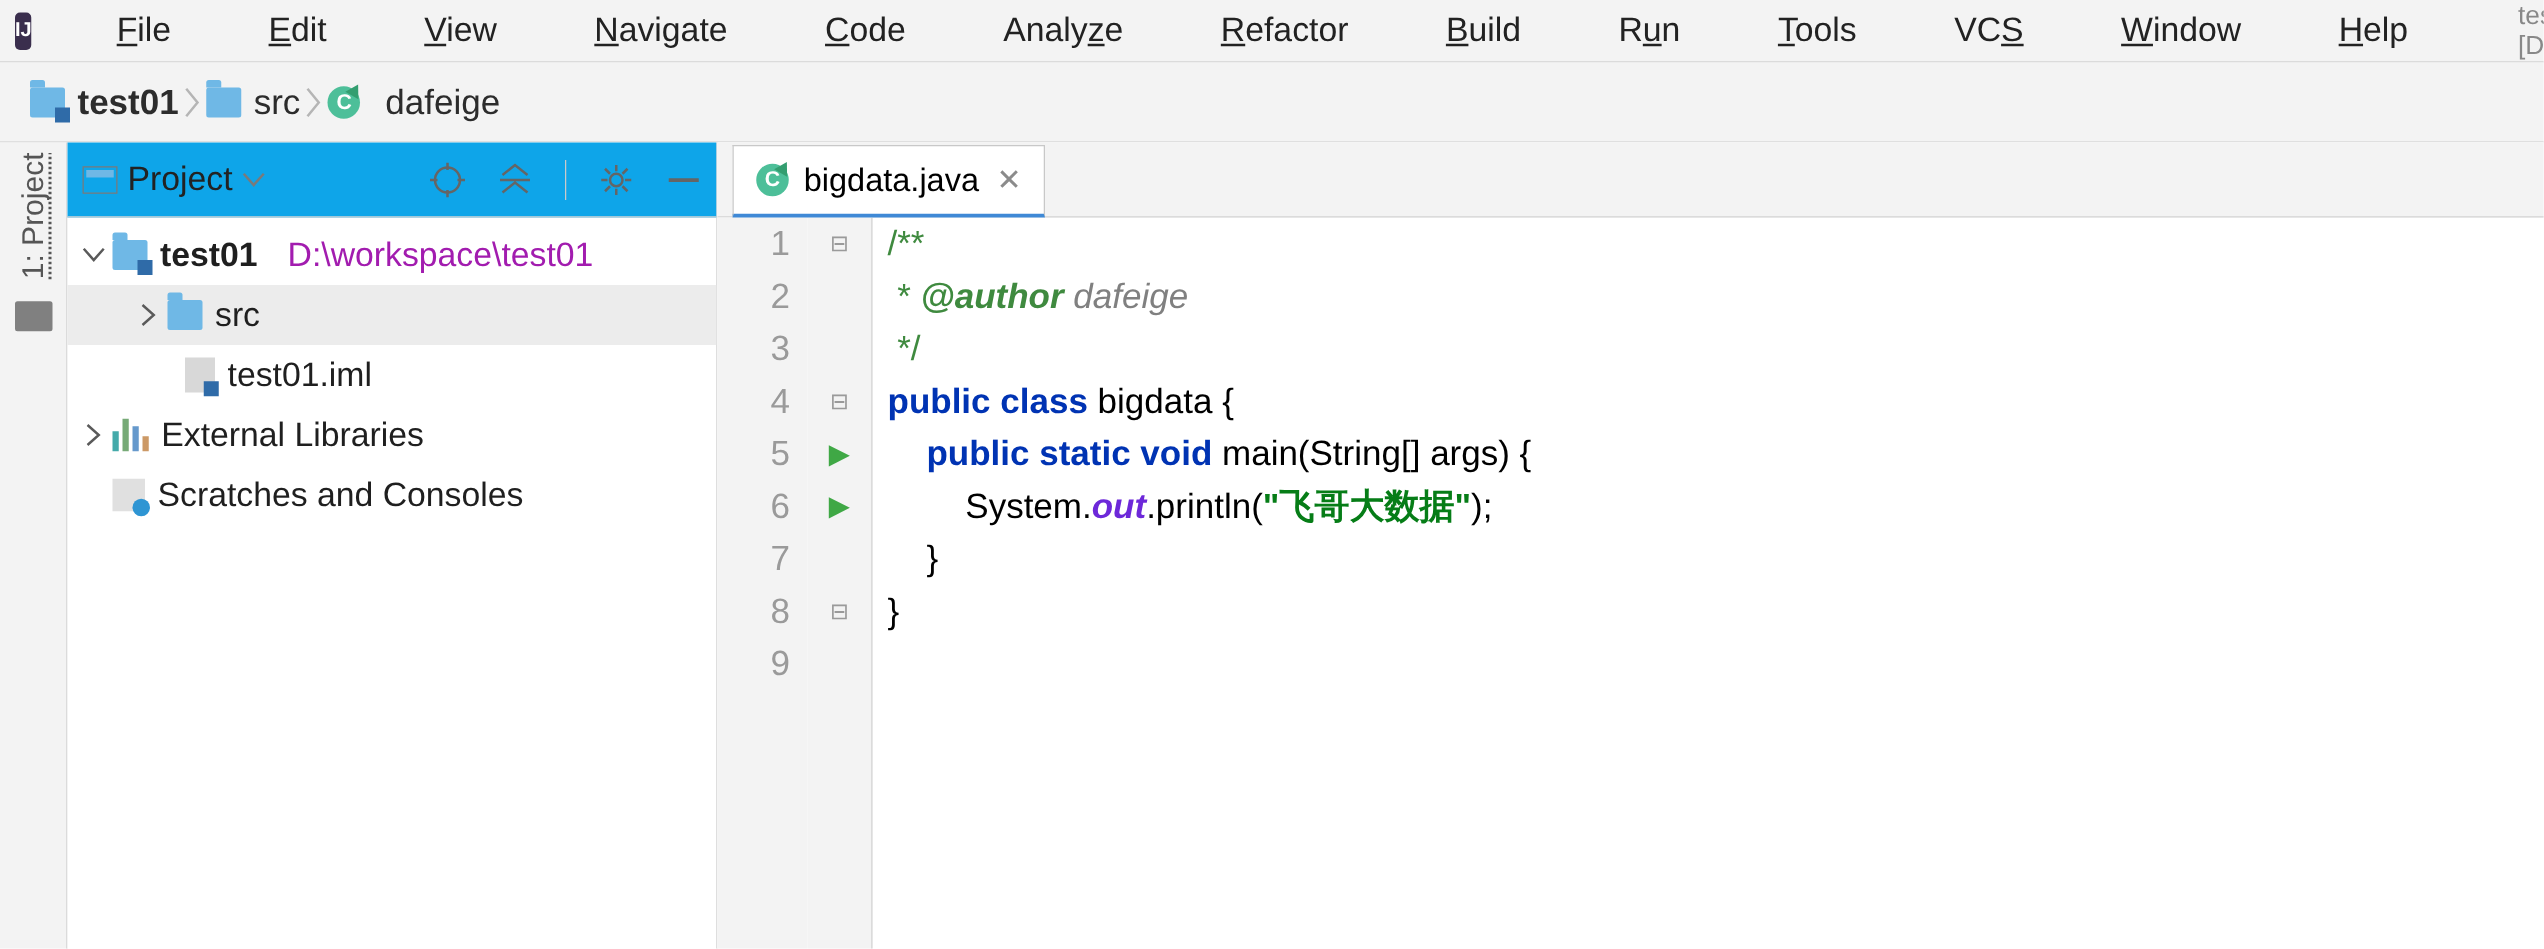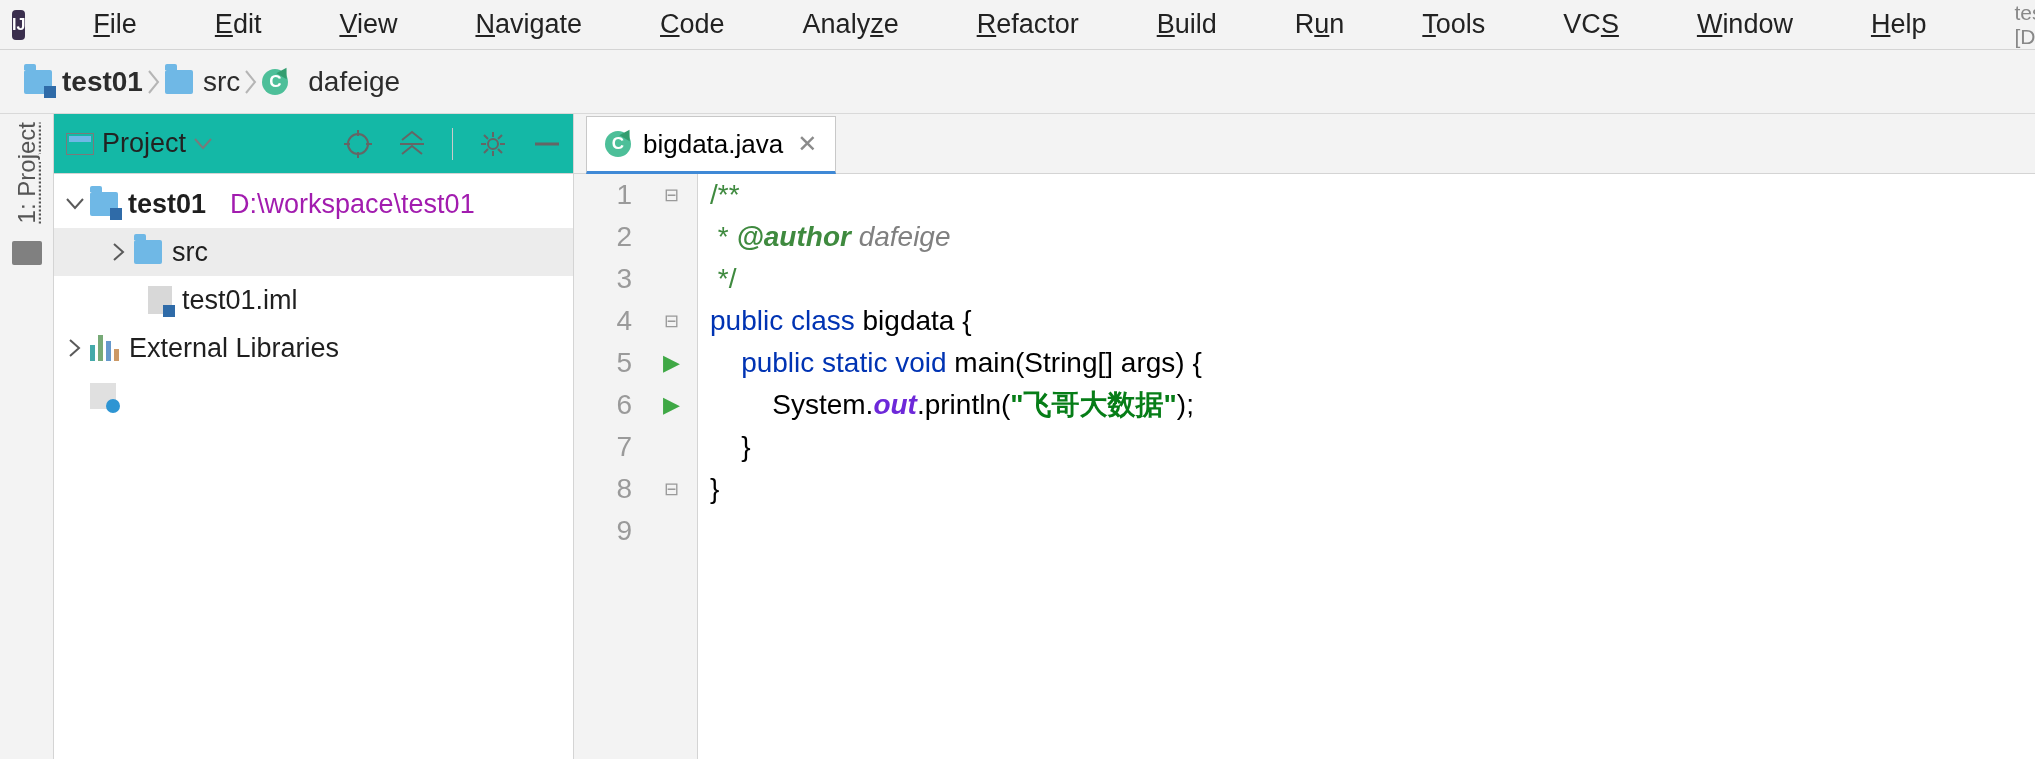--- a/index.html
+++ b/index.html
@@ -22,21 +22,21 @@
 
 .body { display:flex; height:645px; }
 
 
 .leftstrip { width:54px; background:#f3f3f3; border-right:1px solid #d4d4d4; display:flex;flex-direction:column;align-items:center; padding-top:8px; }
 .vlabel { writing-mode:vertical-rl; transform:rotate(180deg); font-size:24px; color:#555; text-decoration:underline dotted; }
 .strip-icon { width:30px;height:24px;background:#808080;margin-top:18px;border-radius:2px; }
 
 
 .project-panel { width:520px; background:#fff; border-right:1px solid #d4d4d4; }
-.proj-header { height:60px; background:#14b8a6; border-bottom:1px solid #d4d4d4; display:flex;align-items:center; padding:0 12px; }
+.proj-header { height:60px; background:#0ea5e9; border-bottom:1px solid #d4d4d4; display:flex;align-items:center; padding:0 12px; }
 .proj-header .dirico { margin-right:8px; }
 .proj-header-title { font-size:27px; color:#222; }
 .proj-header-drop { margin-left:8px; }
 .proj-header-tools { margin-left:auto; display:flex; gap:26px; align-items:center;}
 .proj-header-tools svg, .proj-header-tools .gico { color:#656565; }
 .vsep { width:1px;height:32px;background:#cacaca; }
 
 .tree { padding-top:6px; font-size:27px; color:#1f1f1f; }
 .tree-row { display:flex;align-items:center; height:48px; padding-left:6px; }
 .tree-row.sel { background:#ececec; }
@@ -56,21 +56,21 @@
 .gutter-num { width:72px; background:#f3f3f3; text-align:right; color:#9a9a9a; padding-right:14px; border-right:0; }
 .gutter-mark { width:52px; background:#f3f3f3; border-right:1px solid #d4d4d4; }
 .gutter-num div, .gutter-mark div { height:42px; line-height:42px; }
 .gutter-mark .run { color:#3fa845; font-size:22px; text-align:center; }
 .gutter-mark .fold { color:#9a9a9a; font-size:18px; text-align:center; }
 .code-lines { flex:1; padding-left:12px; }
 .code-lines .line { height:42px; line-height:42px; white-space:pre; }
 .c-doc { color:#3f8a3f; }
 .c-tag { color:#3f8a3f; font-weight:bold; font-style:italic; }
 .c-tagbg { background:#f1f5d8; text-decoration:underline; }
-.c-kw { color:#0033b3; font-weight:normal; }
+.c-kw { color:#0033b3; font-weight:bold; }
 .c-txt { color:#000; }
 .c-field { color:#6d28d9; font-style:italic; font-weight:bold; }
 .c-str { color:#067d17; font-weight:bold; }
 .c-author { color:#808080; font-style:italic; }
 
 
 .ico-folder { width:28px;height:24px;background:#6fb8e6;border-radius:2px;display:inline-block;position:relative; }
 .ico-folder::before{content:"";position:absolute;top:-6px;left:0;width:12px;height:6px;background:#6fb8e6;border-radius:2px 2px 0 0;}
 .ico-folder.mod::after{content:"";position:absolute;bottom:-4px;right:-4px;width:12px;height:12px;background:#2f6ba8;}
 .ico-folder.grey{background:#b3b3b3;}.ico-folder.grey::before{background:#b3b3b3;}
@@ -209,20 +209,21 @@
             <span></span>
             <span></span>
             <span></span>
             <span></span>
           </span>
         <span>External Libraries</span>
       </div>
       <div class="tree-row">
         <span class="arrow"></span>
         <span class="tree-icon ico-scratch"></span>
+        <span>Scratches and Consoles</span>
       </div>
     </div>
   </div>
 
   <div class="editor">
     <div class="tabrow">
       <div class="tab">
         <span class="ico-class" style="margin-right:12px">C</span>
         <span>bigdata.java</span>
         <span class="tab-close">✕</span>

